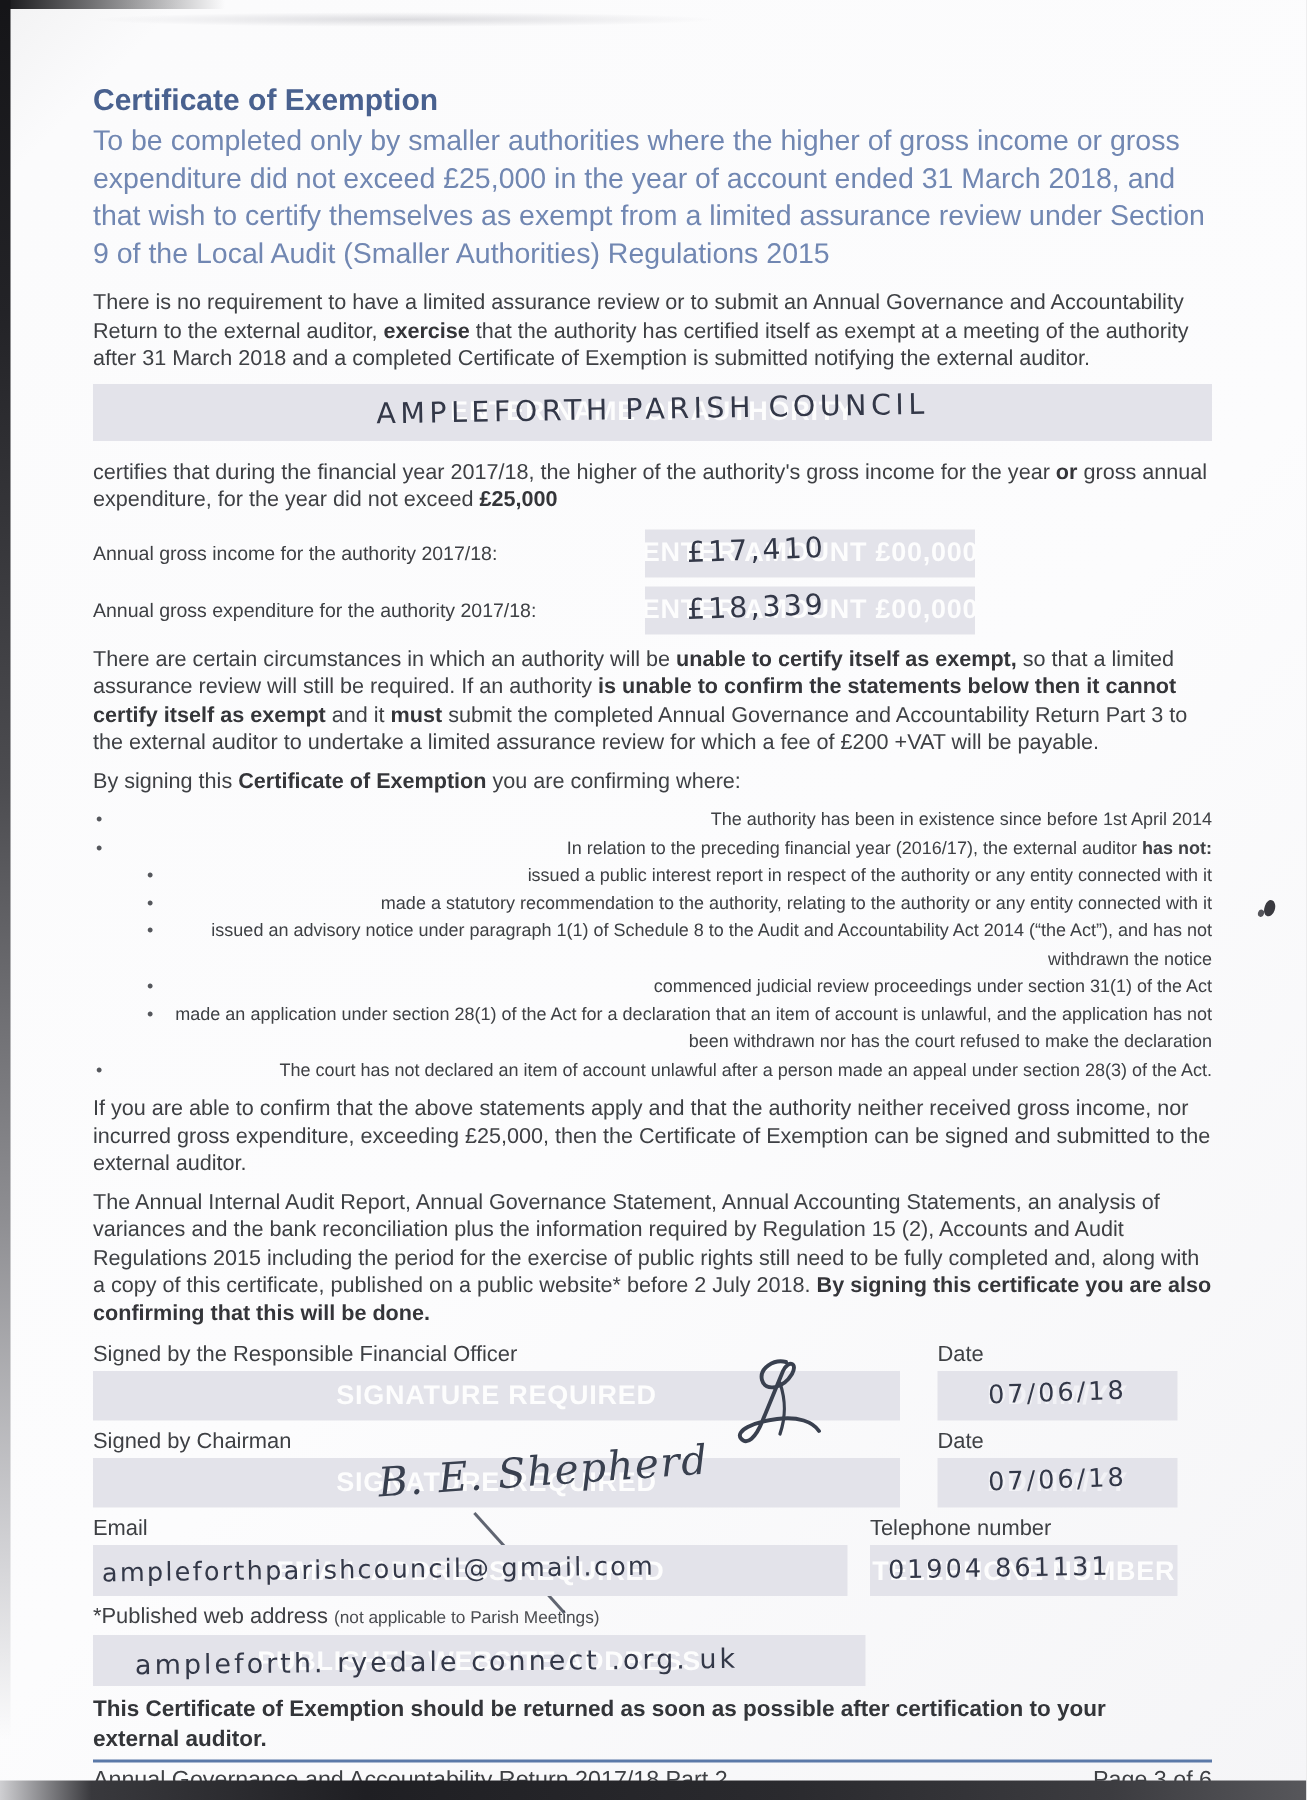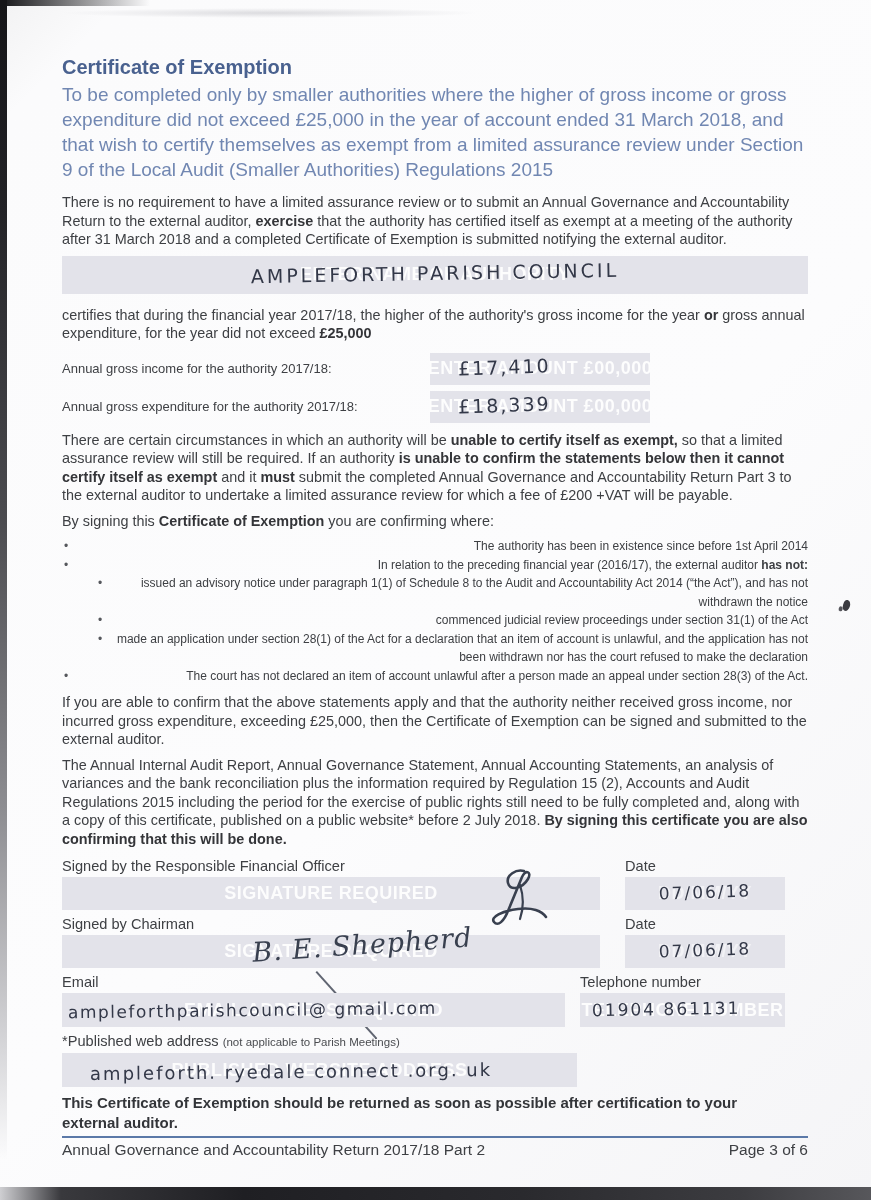--- a/index.html
+++ b/index.html
@@ -123,20 +123,22 @@
 
     <p class="body" style="margin-top:8px;"><span>There are certain circumstances in which an authority will be </span><b>unable to certify itself as exempt,</b><span> so that a limited assurance review will still be required. If an authority </span><b>is unable to confirm the statements below then it cannot certify itself as exempt</b><span> and it </span><b>must</b><span> submit the completed Annual Governance and Accountability Return Part 3 to the external auditor to undertake a limited assurance review for which a fee of £200 +VAT will be payable.</span></p>
 
     <p class="body"><span>By signing this </span><b>Certificate of Exemption</b><span> you are confirming where:</span></p>
 
     <ul class="l1">
       <li><span>The authority has been in existence since before 1st April 2014</span></li>
       <li>
         <span>In relation to the preceding financial year (2016/17), the external auditor </span><b>has not:</b>
         <ul class="l2">
+          <li><span>issued a public interest report in respect of the authority or any entity connected with it</span></li>
+          <li><span>made a statutory recommendation to the authority, relating to the authority or any entity connected with it</span></li>
           <li><span>issued an advisory notice under paragraph 1(1) of Schedule 8 to the Audit and Accountability Act 2014 (“the Act”), and has not withdrawn the notice</span></li>
           <li><span>commenced judicial review proceedings under section 31(1) of the Act</span></li>
           <li><span>made an application under section 28(1) of the Act for a declaration that an item of account is unlawful, and the application has not been withdrawn nor has the court refused to make the declaration</span></li>
         </ul>
       </li>
       <li><span>The court has not declared an item of account unlawful after a person made an appeal under section 28(3) of the Act.</span></li>
     </ul>
 
     <p class="body">If you are able to confirm that the above statements apply and that the authority neither received gross income, nor incurred gross expenditure, exceeding £25,000, then the Certificate of Exemption can be signed and submitted to the external auditor.</p>
 

